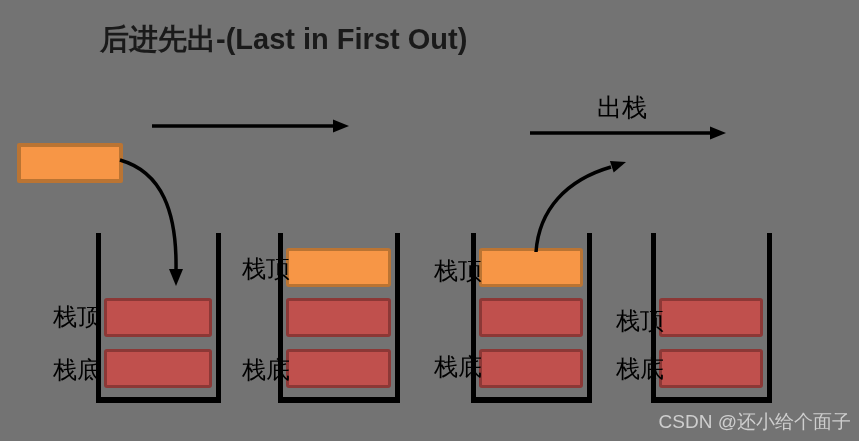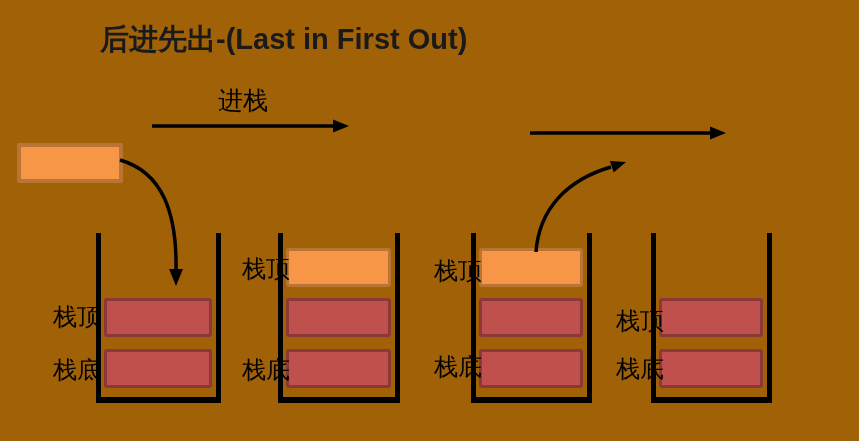--- a/index.html
+++ b/index.html
@@ -1,17 +1,17 @@
 <!DOCTYPE html>
 <html><head>
 <meta charset="utf-8">
 <style>
   html,body{margin:0;padding:0;background:#fff;}
   .canvas{
-    position:relative;width:859px;height:441px;background:#a16207;
+    position:relative;width:859px;height:441px;background:#737373;
     font-family:"Liberation Sans",sans-serif;overflow:hidden;
   }
   .title{
     position:absolute;left:100px;top:20px;
     font-size:29px;font-weight:bold;color:#1a1a1a;white-space:nowrap;
     font-family:"Liberation Sans",sans-serif;
   }
   .arrow-label{
     position:absolute;font-size:25px;color:#000;white-space:nowrap;
     font-family:"Liberation Serif",serif;
@@ -47,21 +47,21 @@
     white-space:nowrap;font-family:"Liberation Sans",sans-serif;
   }
 </style>
 </head>
 <body>
 
 <div class="canvas">
 
   <div class="title">后进先出-(Last in First Out)</div>
 
-  <div class="arrow-label push-label">进栈</div>
+  <div class="arrow-label pop-label">出栈</div>
 
   <div class="incoming-box"></div>
 
   <div class="stack stack-1">
       <div class="cell red" style="top: 65px;"></div>
       <div class="cell red" style="top: 116px;"></div>
     </div>
   <div class="stack stack-2">
       <div class="cell orange" style="top: 15px;"></div>
       <div class="cell red" style="top: 65px;"></div>
@@ -98,13 +98,14 @@
     <g>
       <path d="M120,160 C162,172 177,212 176,270" fill="none" stroke="#000" stroke-width="3.5"></path>
       <polygon points="169,269 183,269 176,286" fill="#000"></polygon>
     </g>
     <g>
       <path d="M536,252 C539,210 566,180 611,167" fill="none" stroke="#000" stroke-width="3.5"></path>
       <polygon points="626,162 613.7,172.4 609.9,161" fill="#000"></polygon>
     </g>
   </svg>
 
+  <div class="watermark">CSDN @还小给个面子</div>
 </div>
 
 </body></html>

